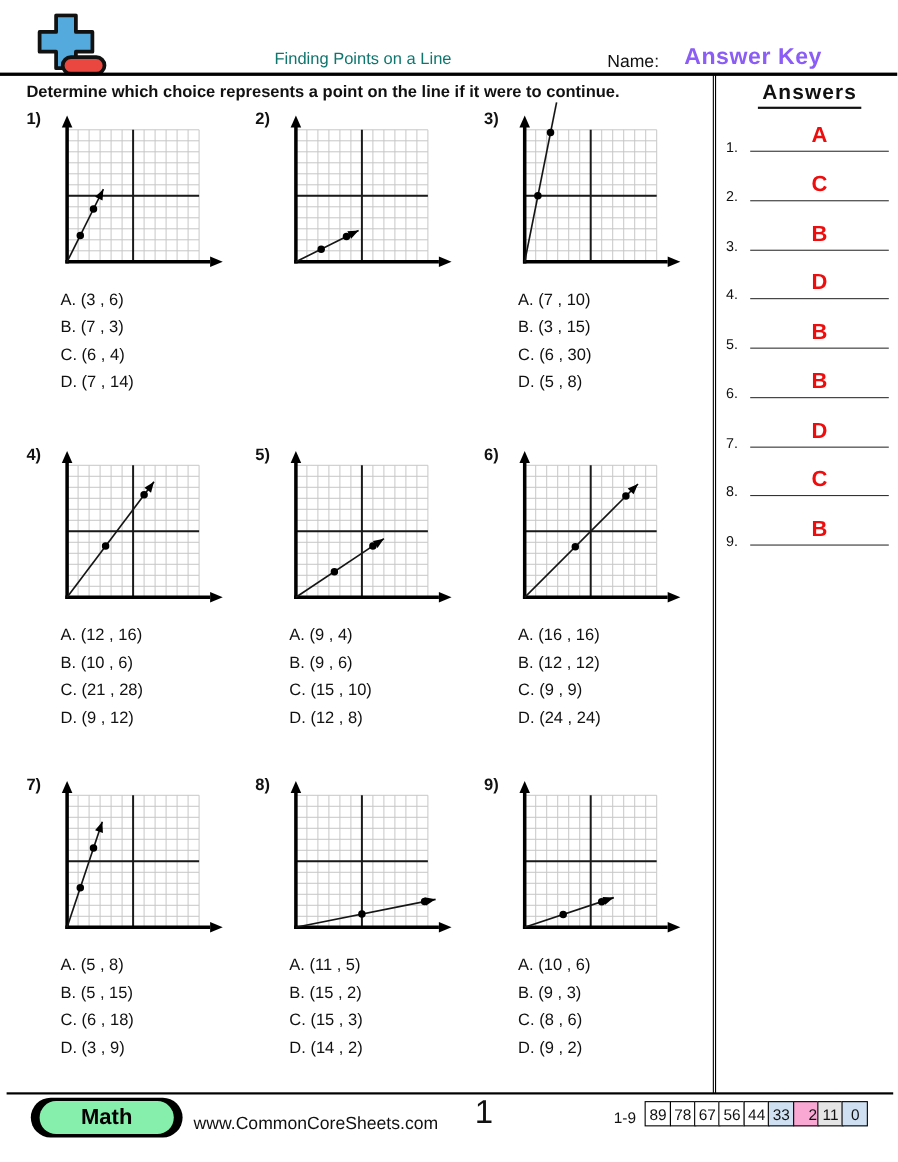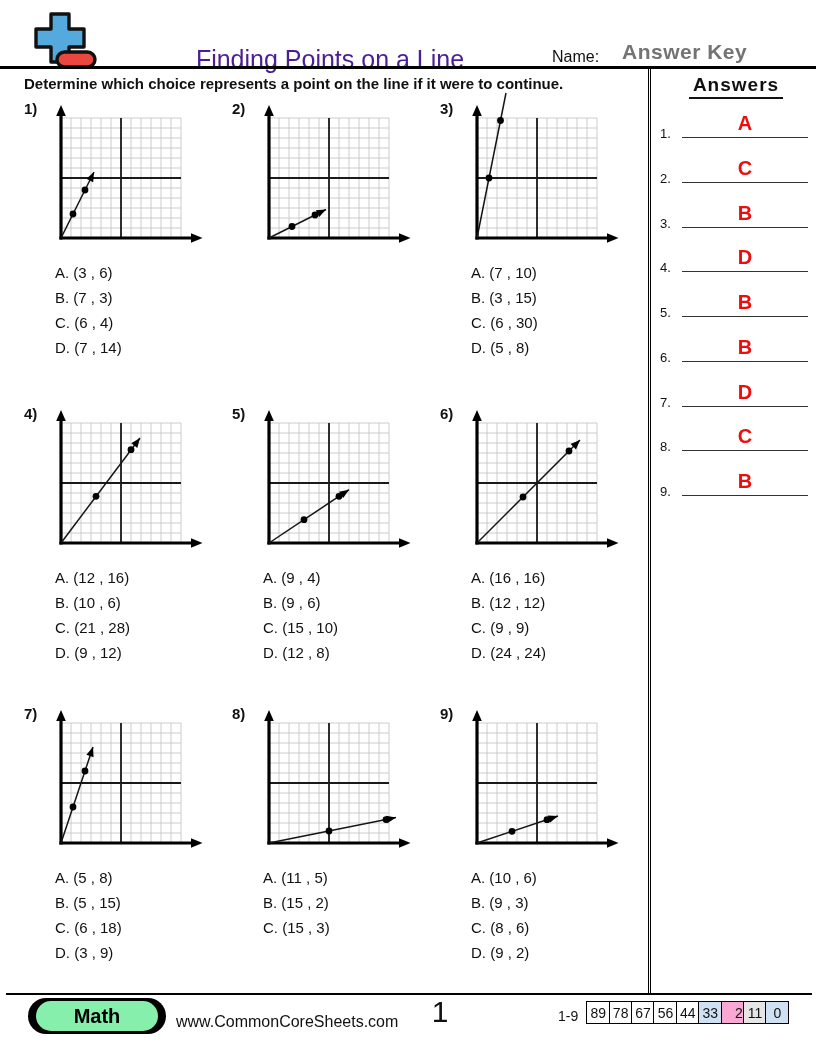--- a/index.html
+++ b/index.html
@@ -4,21 +4,21 @@
 <style>
   * { margin:0; padding:0; box-sizing:border-box; }
   html,body { background:#fff; }
   .page {
     position:relative; width:816px; height:1056px; background:#fff;
     font-family:"Liberation Sans", sans-serif; color:#111; overflow:hidden;
   }
   
   .logo { position:absolute; left:30px; top:12px; width:78px; height:58px; }
   .title { position:absolute; left:180px; top:45px; width:300px; text-align:center;
-           font-size:25px; color:#4c1d95; }
+           font-size:15px; color:#0f766e; }
   .name-label { position:absolute; left:552px; top:48px; font-size:16px; }
   .name-value { position:absolute; left:622px; top:40px; font-size:21px; font-weight:bold;
                 letter-spacing:.5px; }
   .header-rule { position:absolute; left:0; top:66px; width:816px; height:3px; background:#000; }
   .instruction { position:absolute; left:24px; top:75px; width:610px;
                  font-size:15px; font-weight:bold; }
   
   .problems { position:absolute; left:24px; top:98px; width:624px;
               display:grid; grid-template-columns:208px 208px 208px;
               grid-template-rows:305px 300px auto; }
@@ -64,21 +64,21 @@
 
 <div class="page">
 
   <svg class="logo" viewBox="0 0 78 58">
     <path id="logo-plus" d="M21 2 H39 V17 H54 V35 H39 V50 H21 V35 H6 V17 H21 Z" stroke="#111" stroke-width="3.4" stroke-linejoin="round" fill="#54aadc"></path>
     <rect id="logo-minus" x="27" y="40" width="38" height="15" rx="7.5" stroke="#111" stroke-width="3.4" fill="#e9473f"></rect>
   </svg>
 
   <div class="title">Finding Points on a Line</div>
   <span class="name-label">Name:</span>
-  <span class="name-value" id="answer-key" style="color: #737373;">Answer Key</span>
+  <span class="name-value" id="answer-key" style="color: #8b5cf6;">Answer Key</span>
   <div class="header-rule"></div>
 
   <div class="instruction">Determine which choice represents a point on the line if it were to continue.</div>
 
   <div class="problems" id="problems">
       <div class="problem">
         <div class="p-head">
           <span class="p-num">1)</span>
           <svg class="graph" viewBox="0 0 152 146">
             <path d="M7 14 V134 M7 134 H127 M17 14 V134 M7 124 H127 M27 14 V134 M7 114 H127 M37 14 V134 M7 104 H127 M47 14 V134 M7 94 H127 M57 14 V134 M7 84 H127 M67 14 V134 M7 74 H127 M77 14 V134 M7 64 H127 M87 14 V134 M7 54 H127 M97 14 V134 M7 44 H127 M107 14 V134 M7 34 H127 M117 14 V134 M7 24 H127 M127 14 V134 M7 14 H127 " stroke="#c6c6c6" stroke-width="0.9" fill="none"></path>
@@ -244,20 +244,21 @@
             <path d="M7 134 L134.0 108.6" stroke="#151515" stroke-width="1.5" fill="none"></path>
             <polygon points="134.0,108.6 125.4,114.2 123.9,106.7" fill="#000"></polygon>
             <circle cx="67.0" cy="122.0" r="3.4" fill="#000"></circle>
             <circle cx="124.0" cy="110.6" r="3.4" fill="#000"></circle>
           </svg>
         </div>
         <ul class="choices">
           <li>A. (11 , 5)</li>
           <li>B. (15 , 2)</li>
           <li>C. (15 , 3)</li>
+          <li>D. (14 , 2)</li>
         </ul>
       </div>
       <div class="problem">
         <div class="p-head">
           <span class="p-num">9)</span>
           <svg class="graph" viewBox="0 0 152 146">
             <path d="M7 14 V134 M7 134 H127 M17 14 V134 M7 124 H127 M27 14 V134 M7 114 H127 M37 14 V134 M7 104 H127 M47 14 V134 M7 94 H127 M57 14 V134 M7 84 H127 M67 14 V134 M7 74 H127 M77 14 V134 M7 64 H127 M87 14 V134 M7 54 H127 M97 14 V134 M7 44 H127 M107 14 V134 M7 34 H127 M117 14 V134 M7 24 H127 M127 14 V134 M7 14 H127 " stroke="#c6c6c6" stroke-width="0.9" fill="none"></path>
             <path d="M67 14 V134 M7 74 H127" stroke="#1a1a1a" stroke-width="1.8" fill="none"></path>
             <path d="M7 135.5 V11" stroke="#000" stroke-width="3.2" fill="none"></path>
             <path d="M5.4 134 H137" stroke="#000" stroke-width="3.2" fill="none"></path>

